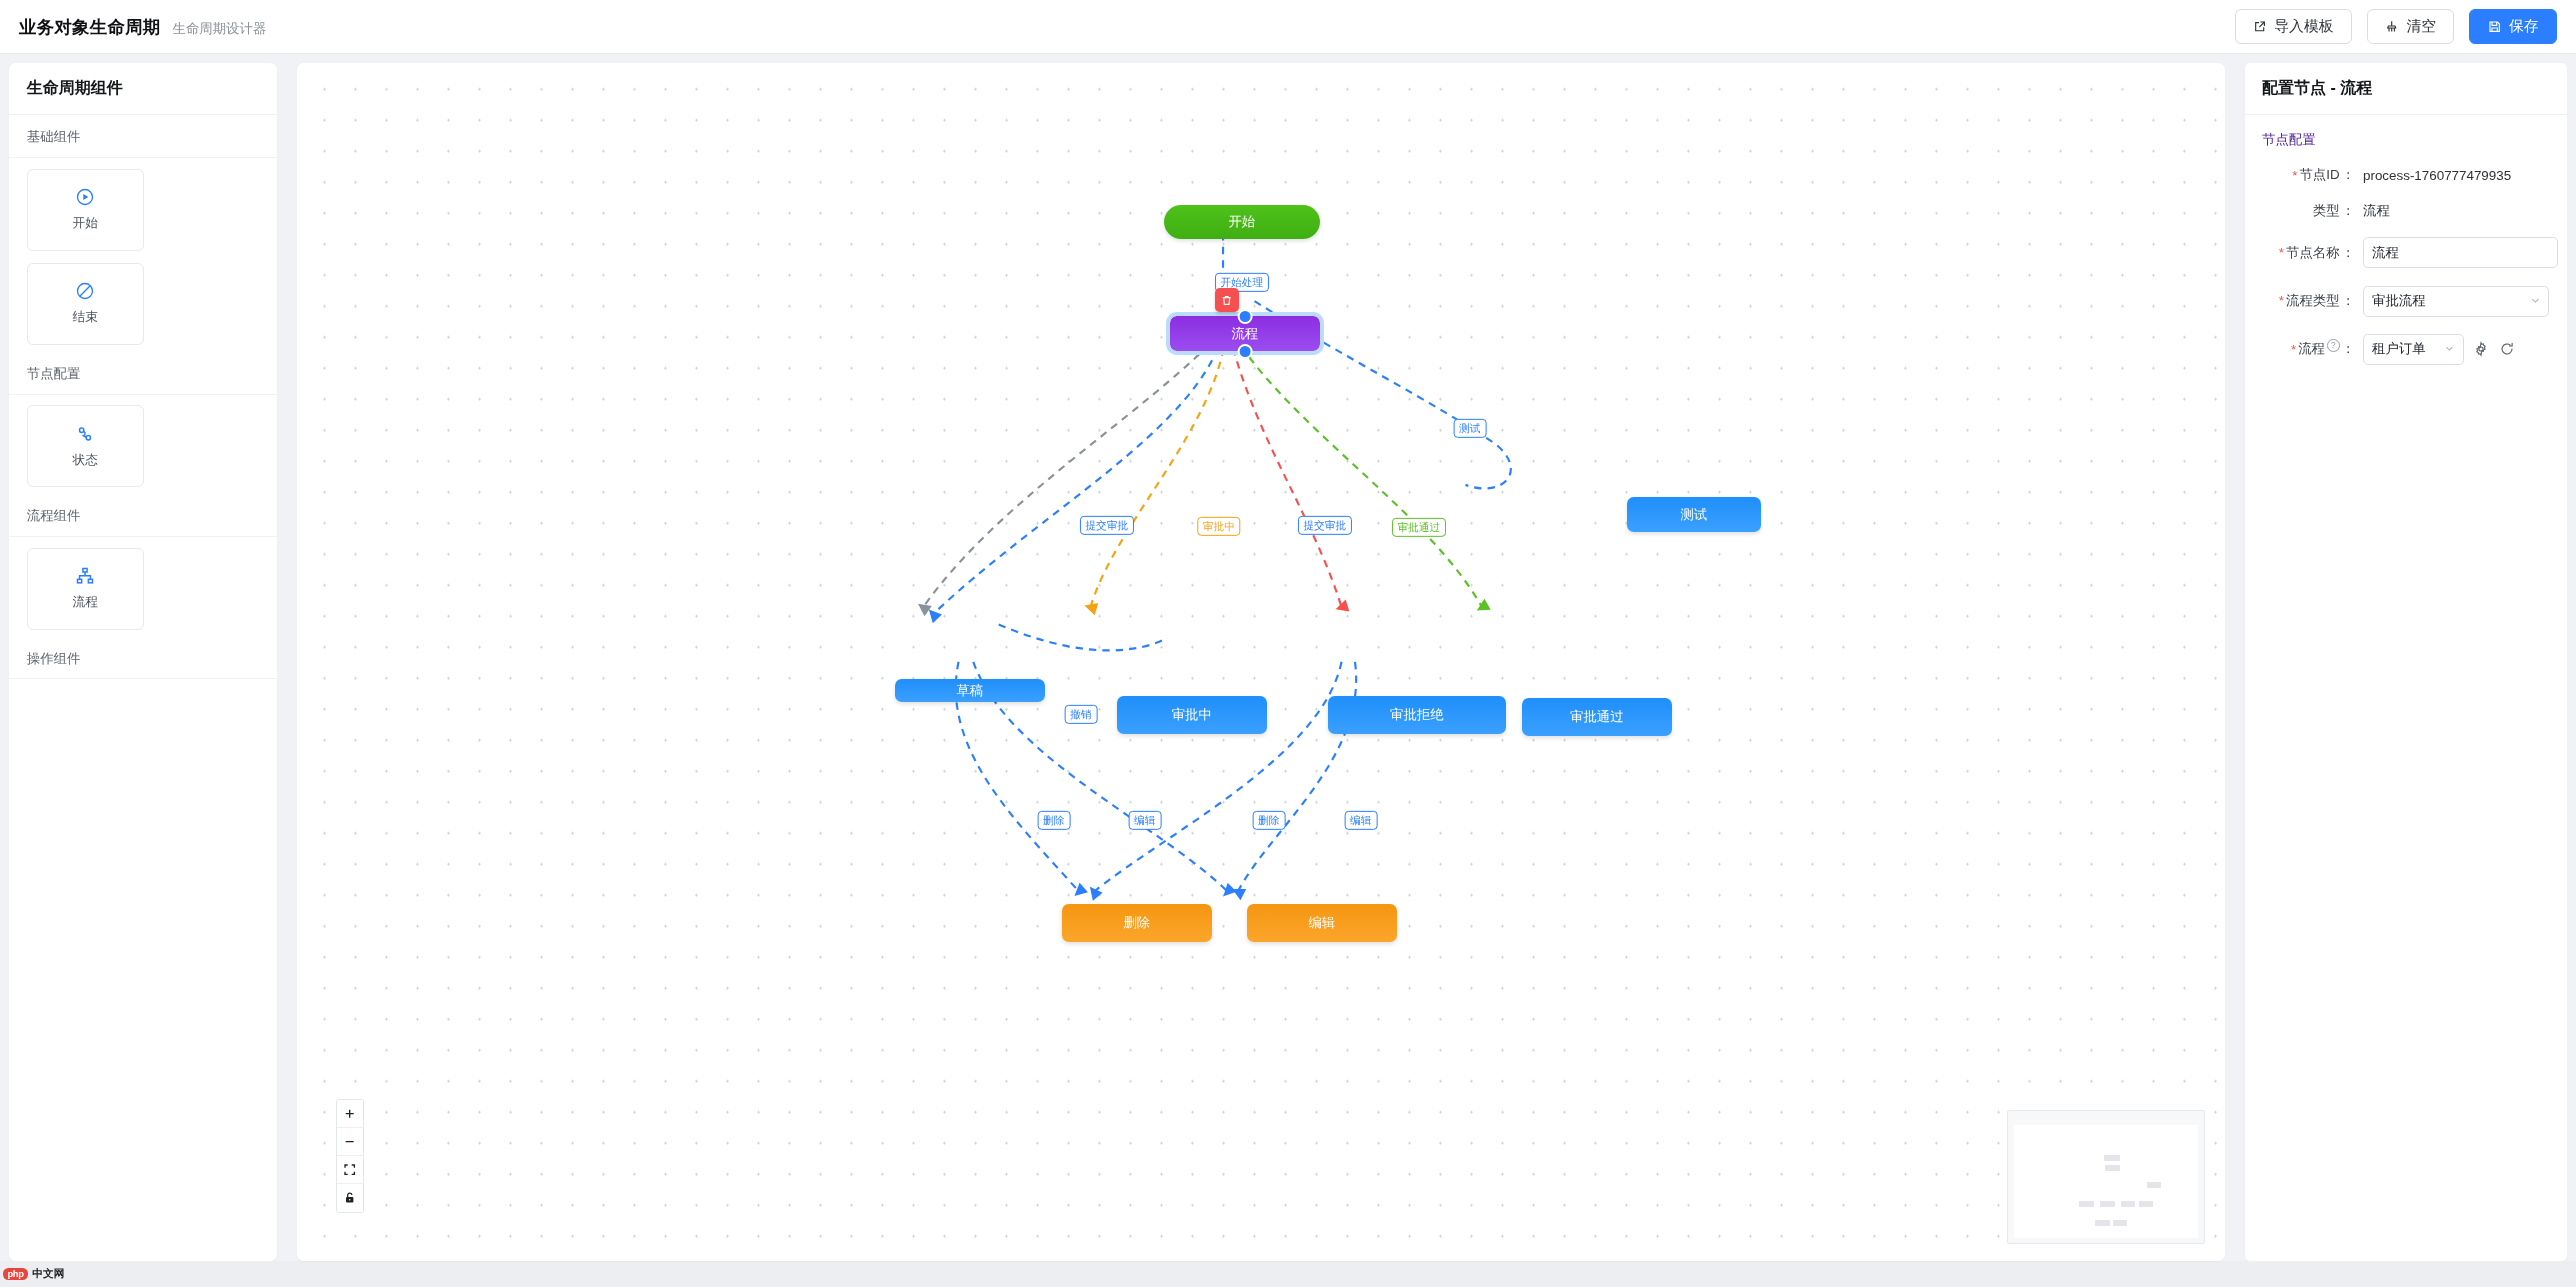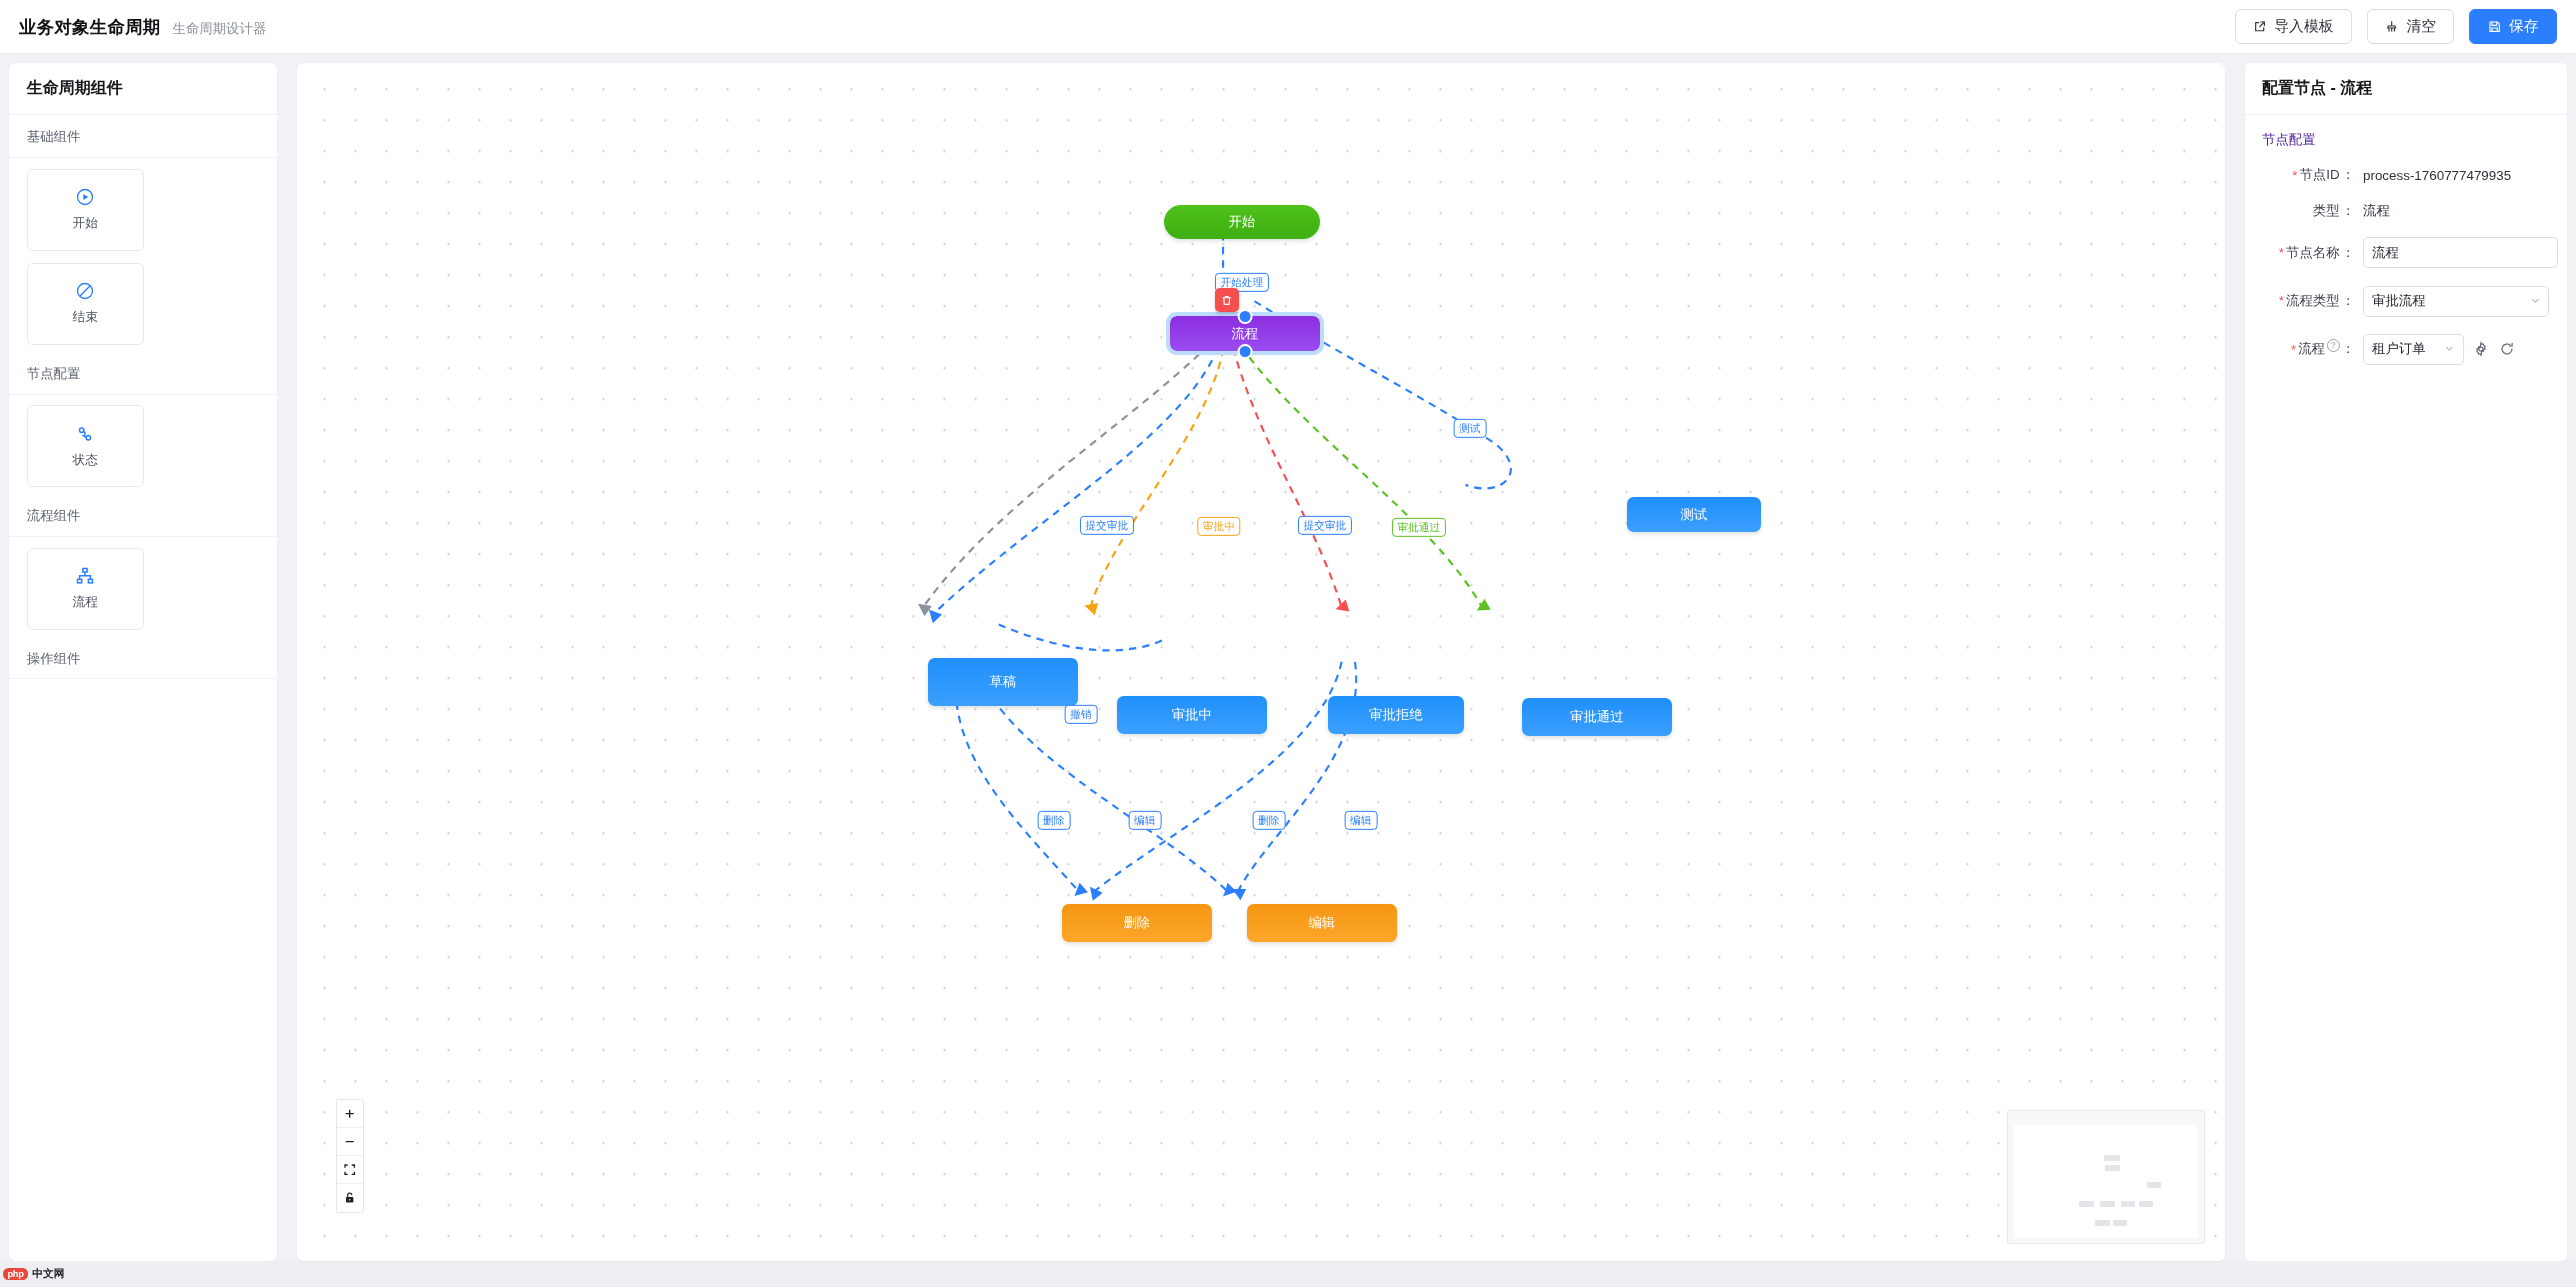--- a/index.html
+++ b/index.html
@@ -330,27 +330,27 @@
             <span>开始</span>
           </div>
           <div class="node process selected" style="left: 873px; top: 253px; width: 150px; height: 35px;">
             <span>流程</span>
             <span class="handle top"></span>
             <span class="handle bottom"></span>
           </div>
           <div class="node state" style="left: 1330px; top: 434px; width: 134px; height: 35px;">
             <span>测试</span>
           </div>
-          <div class="node state" style="left: 598px; top: 595px; width: 150px; height: 48px; margin-left: 33px;">
+          <div class="node state" style="left: 598px; top: 616px; width: 150px; height: 23px;">
             <span>草稿</span>
           </div>
           <div class="node state" style="left: 820px; top: 633px; width: 150px; height: 38px;">
             <span>审批中</span>
           </div>
-          <div class="node state" style="left: 1031px; top: 633px; width: 136px; height: 38px;">
+          <div class="node state" style="left: 1031px; top: 633px; width: 178px; height: 38px;">
             <span>审批拒绝</span>
           </div>
           <div class="node state" style="left: 1225px; top: 635px; width: 150px; height: 38px;">
             <span>审批通过</span>
           </div>
           <div class="node action" style="left: 765px; top: 841px; width: 150px; height: 38px;">
             <span>删除</span>
           </div>
           <div class="node action" style="left: 950px; top: 841px; width: 150px; height: 38px;">
             <span>编辑</span>

